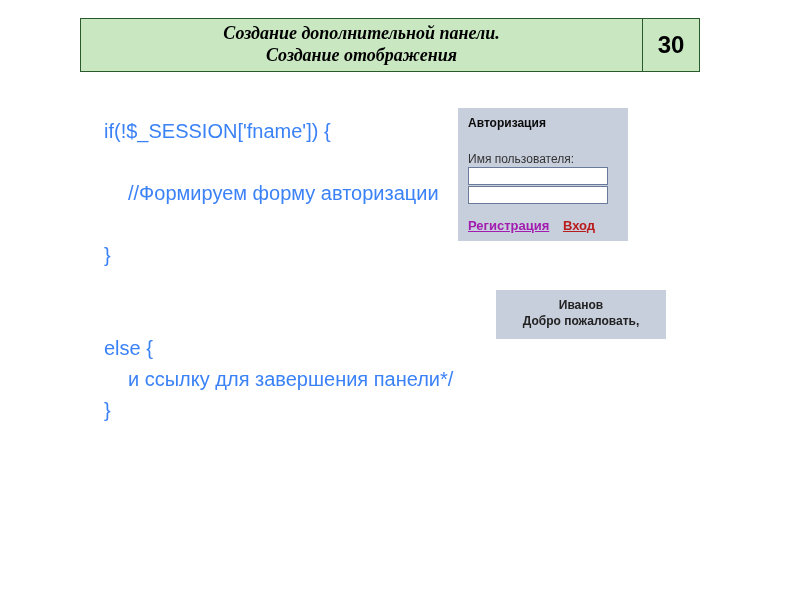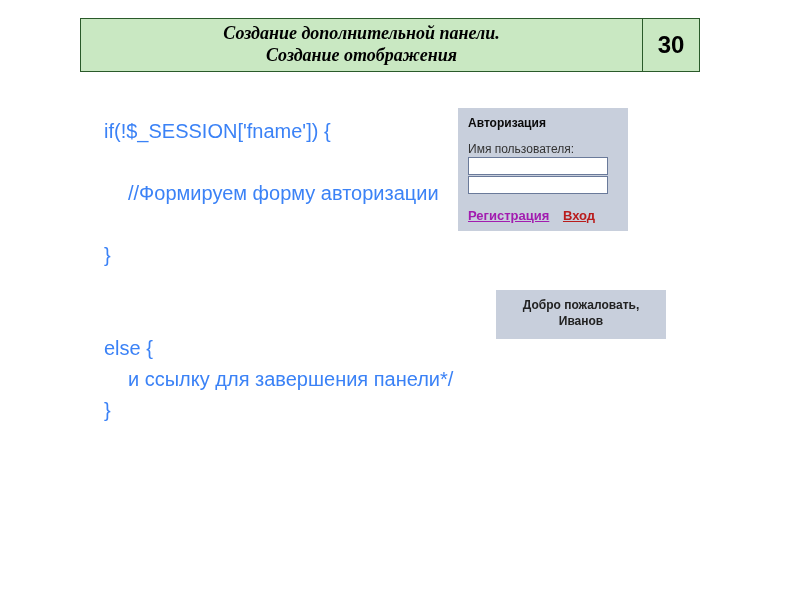--- a/index.html
+++ b/index.html
@@ -74,21 +74,21 @@
     color: #0a0a0a;
     padding: 8px 10px 6px 10px;
     background: #c8cfdc;
   }
   .auth-body {
     padding: 0 10px 8px 10px;
   }
   .auth-label {
     font-size: 12px;
     color: #333;
-    margin-top: 6px;
+    margin-top: 16px;
   }
   .auth-input {
     width: 140px;
     height: 18px;
     background: #fff;
     border: 1px solid #6a7a9a;
     box-sizing: border-box;
     margin-top: 1px;
   }
   .auth-footer {
@@ -163,16 +163,16 @@
     <div class="auth-input"></div>
   </div>
   <div class="auth-footer">
     <span class="auth-link">Регистрация</span>
     <span class="auth-link2">Вход</span>
   </div>
 </div>
 
 <div class="welcome-box">
   <div class="welcome-text">
+    <div>Иванов</div>
     <div>Добро пожаловать,</div>
-    <div>Иванов</div>
   </div>
 </div>
 
 </body></html>

